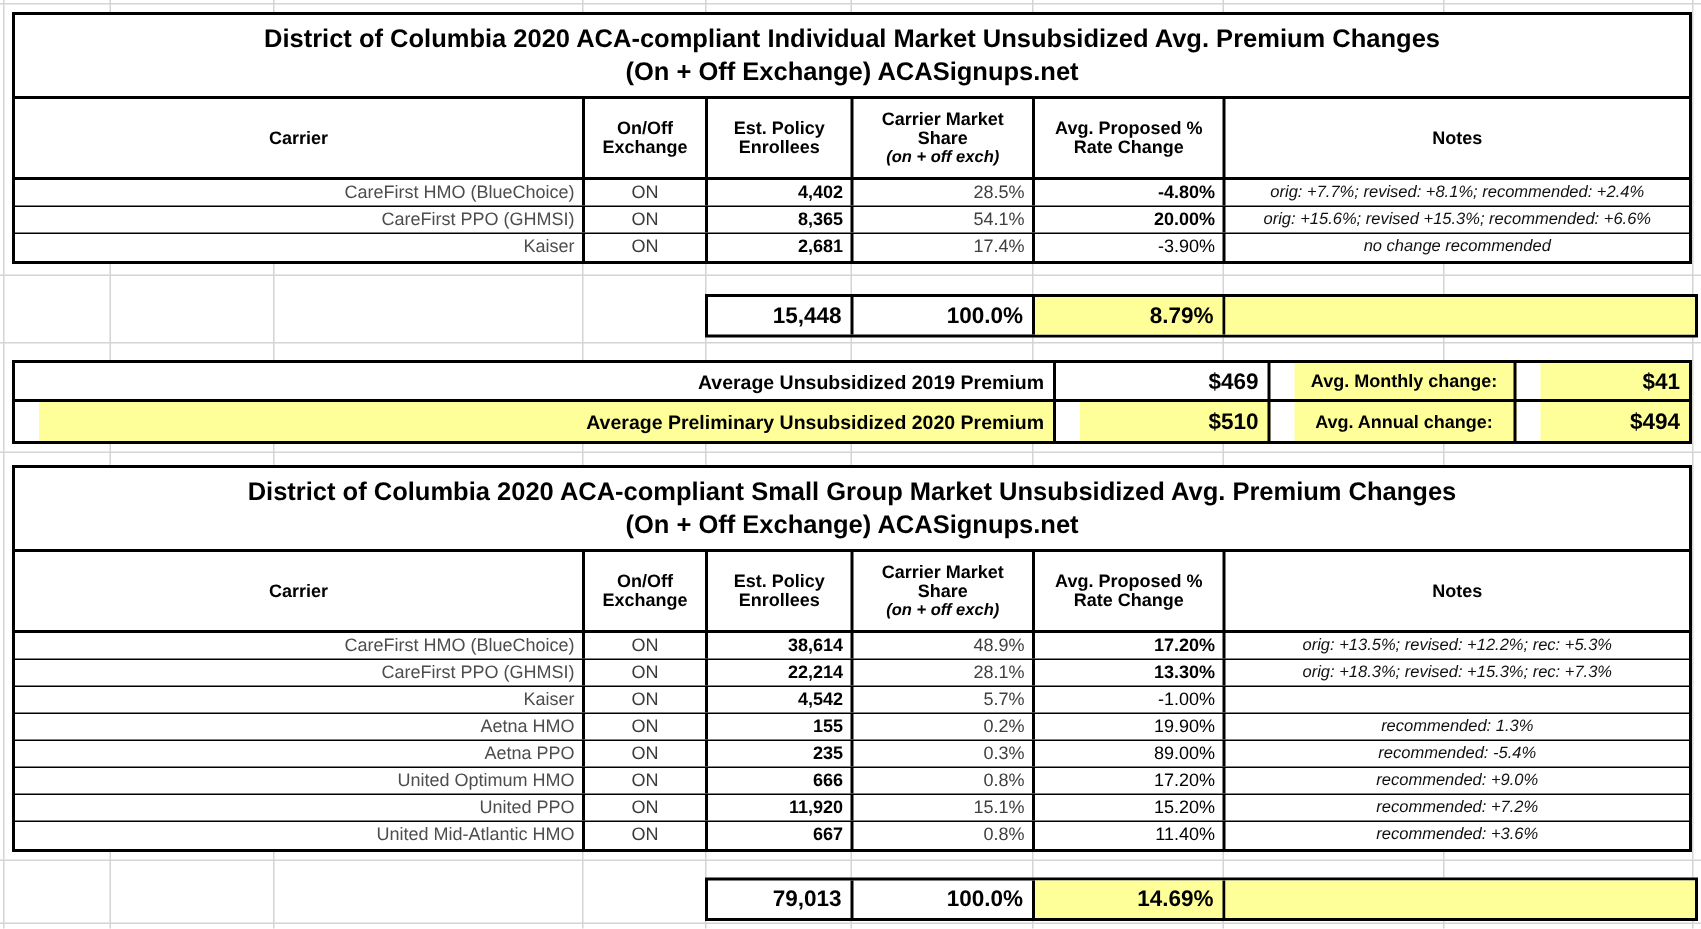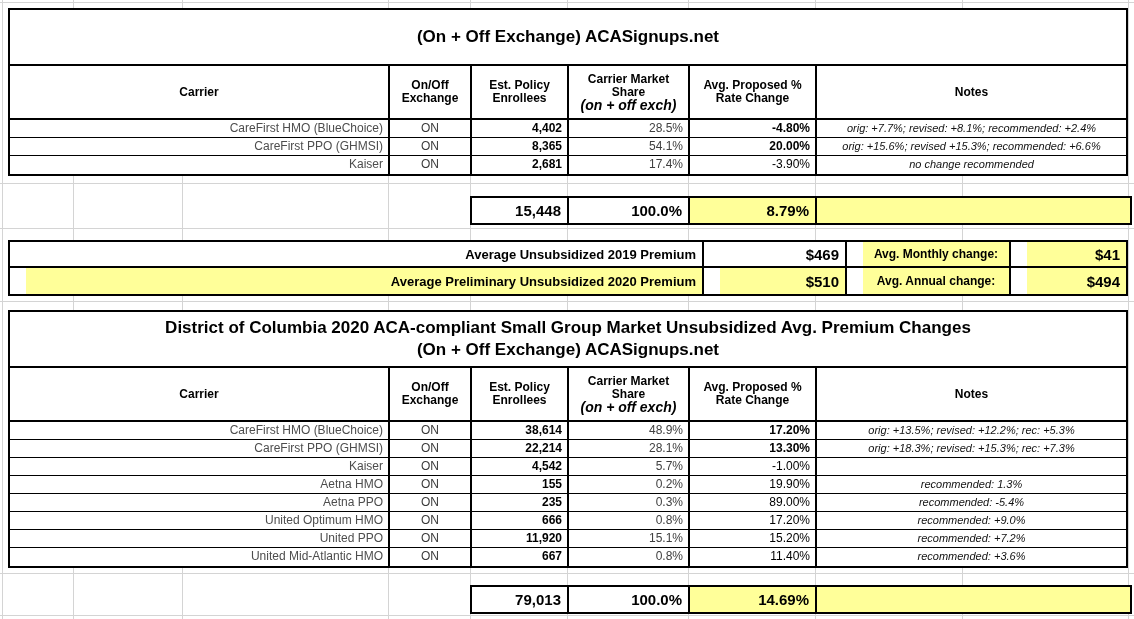--- a/index.html
+++ b/index.html
@@ -22,21 +22,21 @@
   .title-box{
     height:56px;border-bottom:2px solid #000;box-sizing:border-box;
     display:flex;flex-direction:column;justify-content:center;
     text-align:center;font-weight:bold;font-size:17px;line-height:1.32;
   }
   .hdr-row{display:flex;height:54px;border-bottom:2px solid #000;box-sizing:border-box;
     font-weight:bold;font-size:12px;line-height:13px;}
   .hdr-cell{display:flex;flex-direction:column;justify-content:center;text-align:center;
     border-right:2px solid #000;box-sizing:border-box;padding:0 2px;}
   .hdr-cell:last-child{border-right:none;}
-  .share-sub{font-style:italic;font-size:14px;}
+  .share-sub{font-style:italic;font-size:11px;}
 
   .row{display:flex;height:18px;border-bottom:1px solid #000;box-sizing:border-box;
     font-size:12px;line-height:16px;}
   .row:last-child{border-bottom:none;}
   .cell{border-right:2px solid #000;box-sizing:border-box;white-space:nowrap;overflow:hidden;}
   .cell:last-child{border-right:none;}
 
   .w-carrier{width:380px;} .w-onoff{width:82px;} .w-enroll{width:97px;}
   .w-share{width:121px;} .w-rate{width:127px;} .w-notes{flex:1;}
 
@@ -89,20 +89,21 @@
   <div class="vline" style="left:1128px"></div>
   <div class="hline" style="top:2px"></div>
   <div class="hline" style="top:183px"></div>
   <div class="hline" style="top:228px"></div>
   <div class="hline" style="top:301px"></div>
   <div class="hline" style="top:573px"></div>
   <div class="hline" style="top:615px"></div>
 
   <div class="tbl" style="top:8px">
     <div class="title-box">
+      <div>District of Columbia 2020 ACA-compliant Individual Market Unsubsidized Avg. Premium Changes</div>
       <div>(On + Off Exchange) ACASignups.net</div>
     </div>
     <div class="hdr-row">
       <div class="hdr-cell w-carrier">Carrier</div>
       <div class="hdr-cell w-onoff">On/Off Exchange</div>
       <div class="hdr-cell w-enroll">Est. Policy Enrollees</div>
       <div class="hdr-cell w-share">
         <span>Carrier Market Share</span>
         <span class="share-sub">(on + off exch)</span>
       </div>

